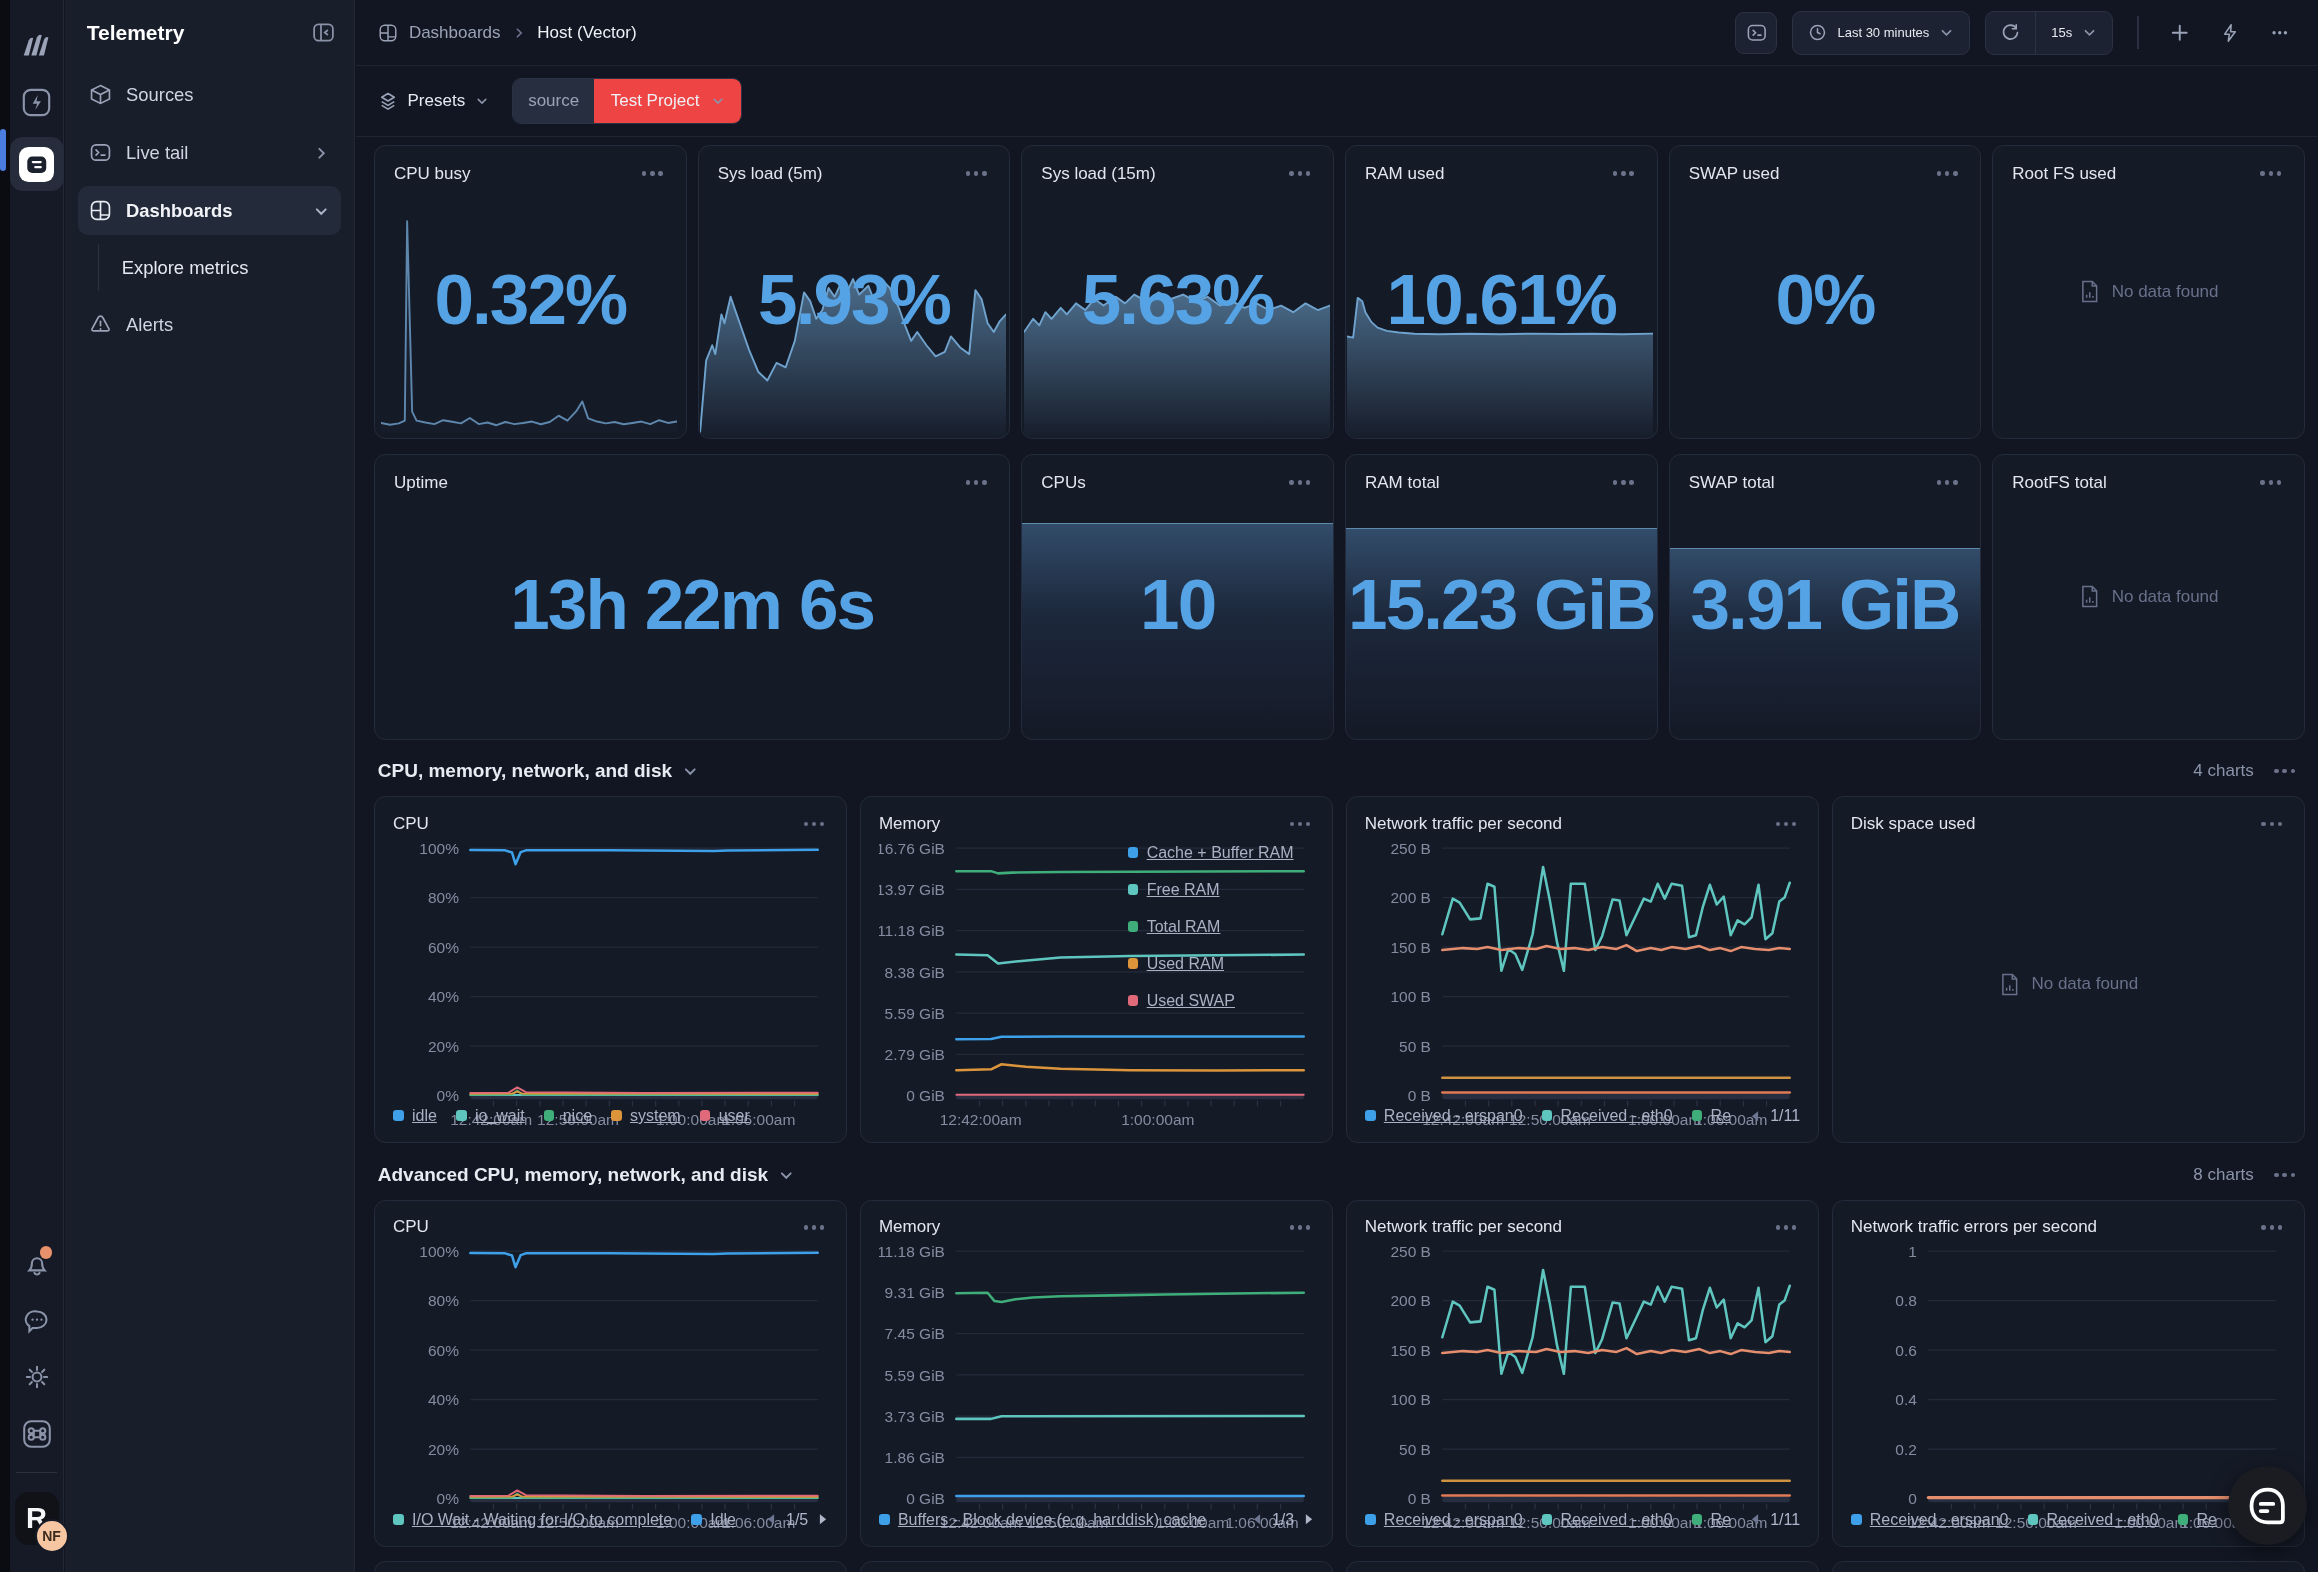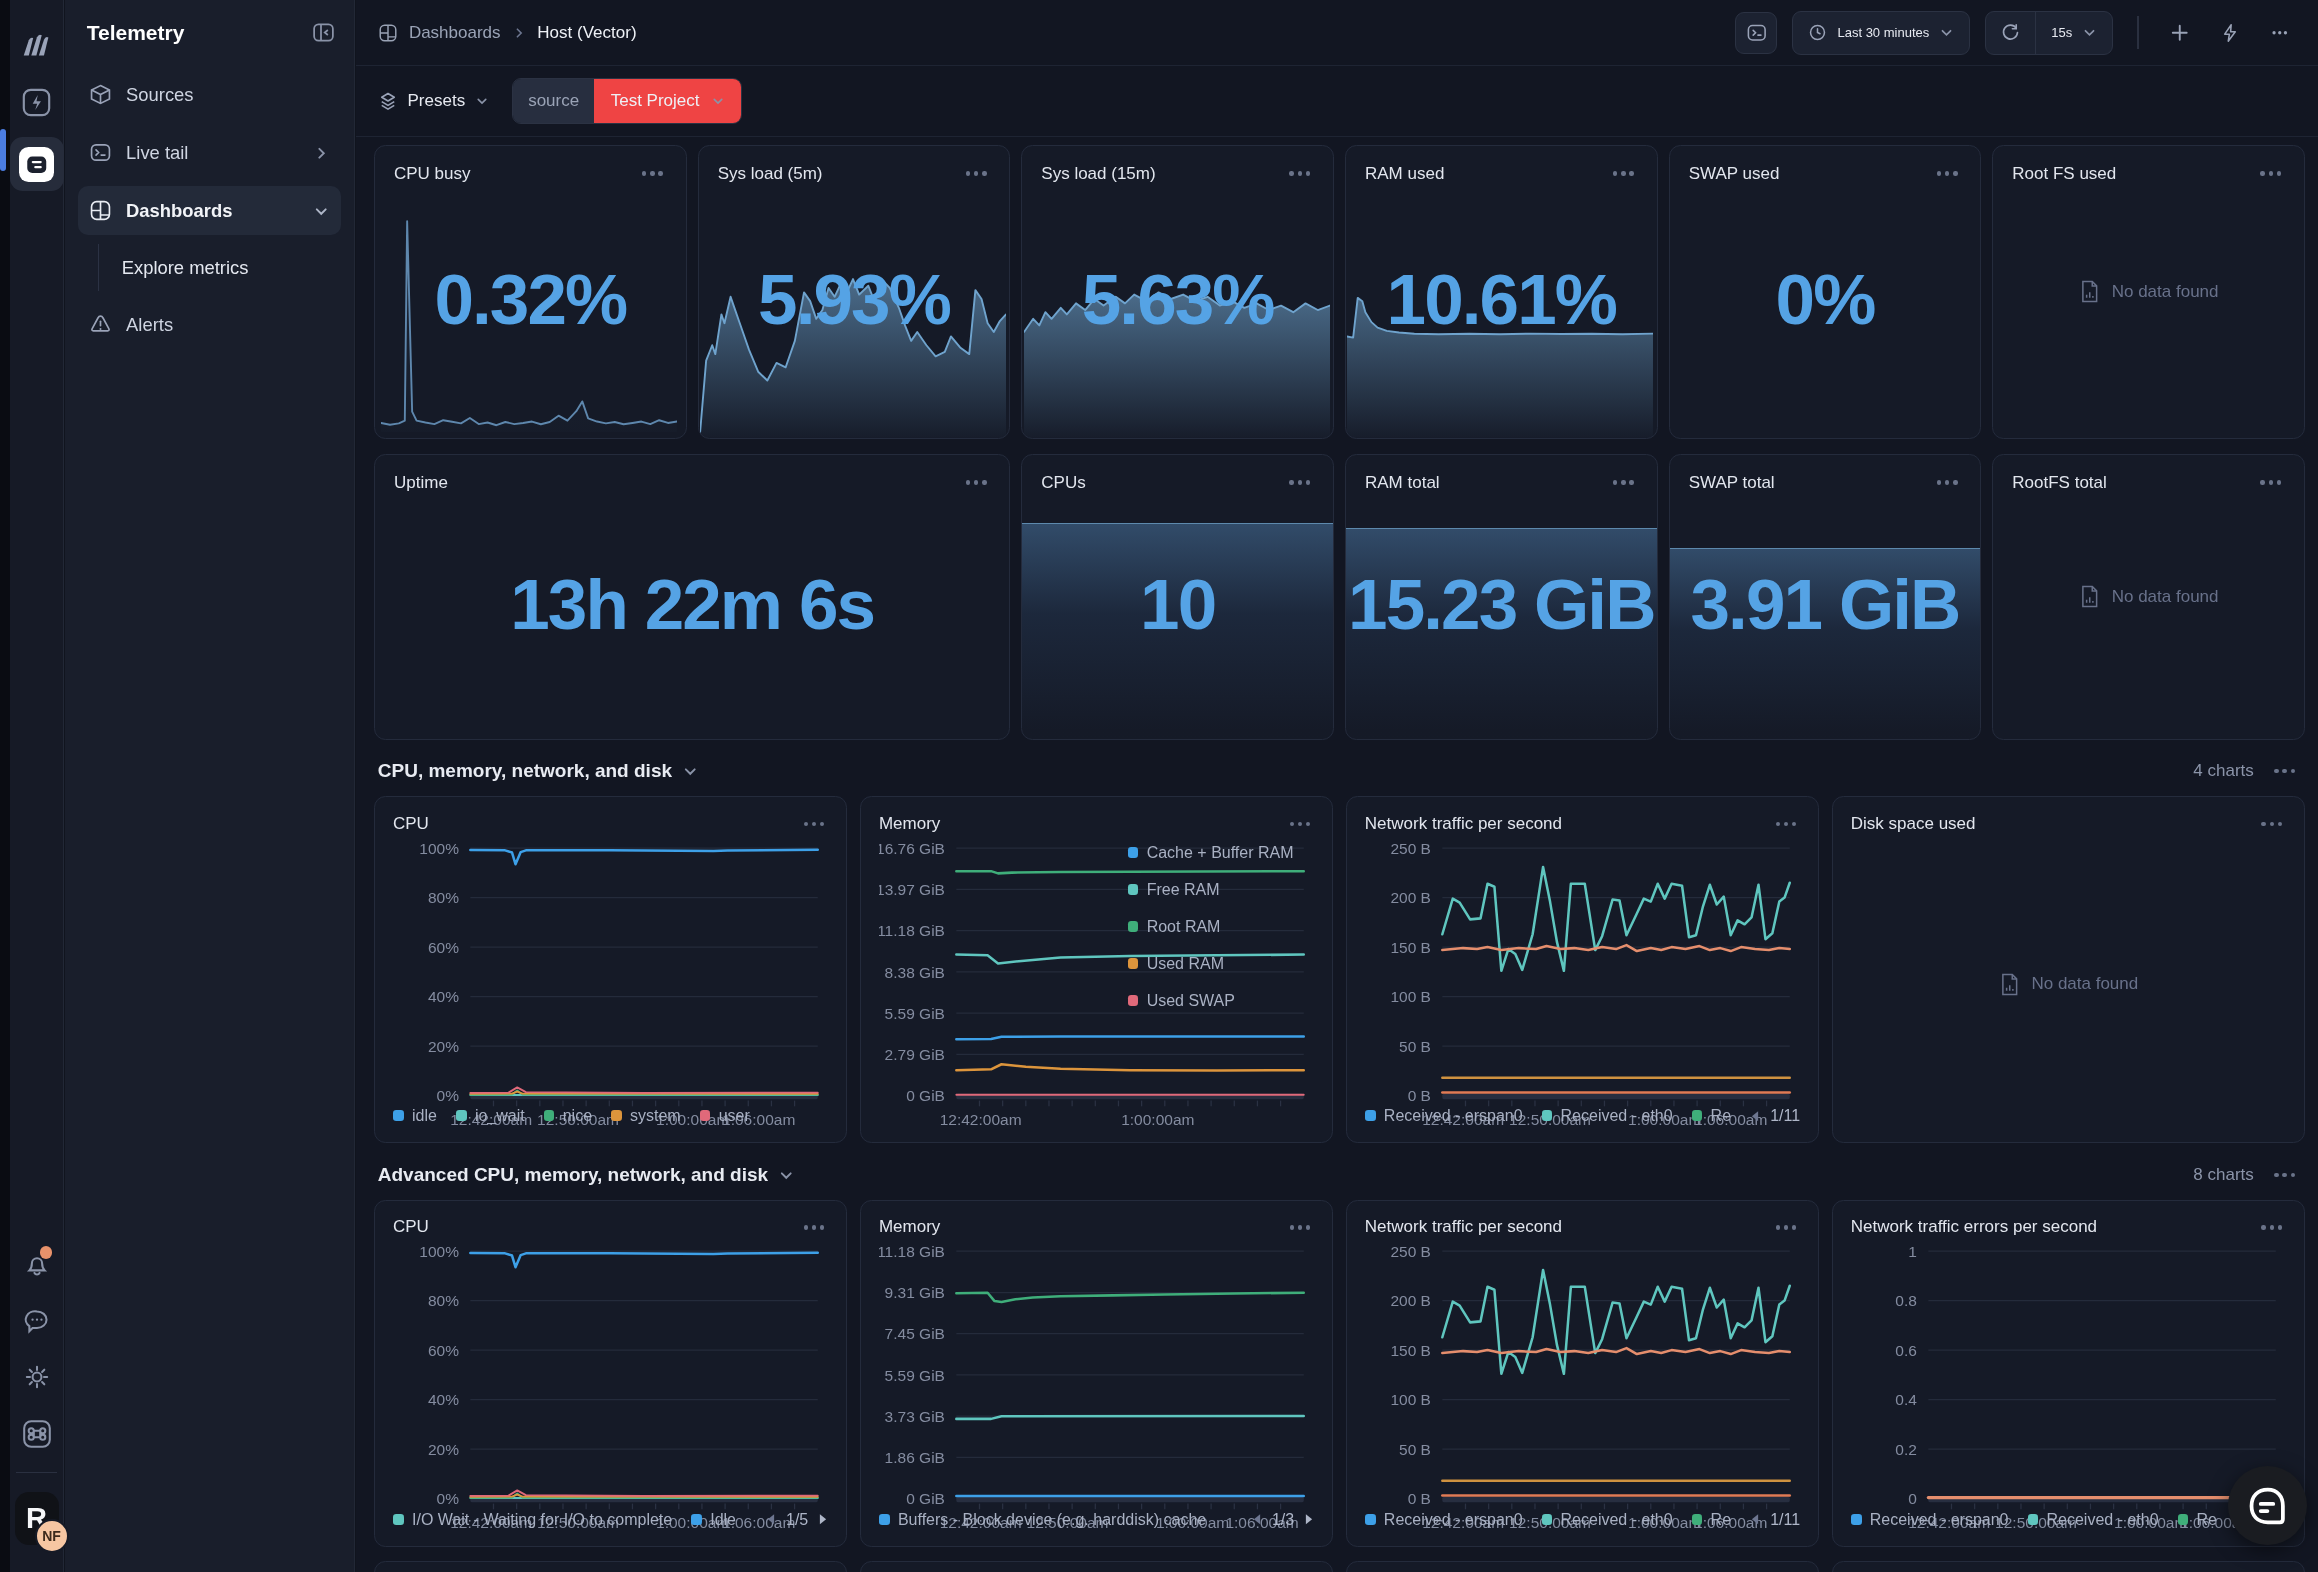--- a/index.html
+++ b/index.html
@@ -75,21 +75,21 @@
   .sec-title{font-size:19px;font-weight:600;color:#e8ebf2;margin-right:10px;}
   .sec-right{margin-left:auto;display:flex;align-items:center;gap:16.5px;color:#8b94a9;font-size:17px;}
   
   .gcard{display:flex;flex-direction:column;padding:16.5px 18px 11.4px;}
   .ghead{display:flex;align-items:center;justify-content:space-between;margin-bottom:3.8px;}
   .gbody{flex:1;display:flex;min-height:0;}
   .plot{flex:1;min-width:0;}
   .tick{fill:#848ca0;font-size:24.5px;font-family:"Liberation Sans",sans-serif;}
   .legend{display:flex;align-items:center;gap:19px;height:30px;margin-top:2.5px;font-size:16px;color:#a9b1c3;overflow:hidden;}
   .legend-v{width:203px;display:flex;flex-direction:column;gap:19px;padding:6.3px 0 0 16.5px;font-size:16px;color:#a9b1c3;}
-  .li{display:flex;align-items:center;gap:8.2px;cursor:pointer;white-space:nowrap;}
+  .li{display:flex;align-items:center;gap:8.2px;cursor:pointer;white-space:nowrap;text-decoration:underline;}
   .li i{width:10.8px;height:10.8px;border-radius:3.2px;flex:none;}
   .li em{font-style:normal;}
   .li.clip em{max-width:27px;overflow:hidden;display:inline-block;}
   .pager{margin-left:auto;display:flex;align-items:center;gap:10px;color:#aeb6c8;cursor:pointer;flex:none;}
   .gcard .empty{position:static;flex:1;}
   .stubs{margin-top:14px;}
   .stub{height:38px;background:#151a27;border:1.3px solid #242b3c;border-radius:11.4px;}
   .fab{position:fixed;right:11.4px;bottom:27px;width:79px;height:79px;border-radius:50%;background:#1a1c21;
     display:flex;align-items:center;justify-content:center;cursor:pointer;z-index:9;box-shadow:0 5px 19px rgba(0,0,0,.5);}
 </style>
@@ -641,21 +641,21 @@
               <span class="li">
                 <i style="background:#3da0e8"></i>
                 <em>Cache + Buffer RAM</em>
               </span>
               <span class="li">
                 <i style="background:#5fc6bf"></i>
                 <em>Free RAM</em>
               </span>
               <span class="li">
                 <i style="background:#3fae7a"></i>
-                <em>Root RAM</em>
+                <em>Total RAM</em>
               </span>
               <span class="li">
                 <i style="background:#dd953c"></i>
                 <em>Used RAM</em>
               </span>
               <span class="li">
                 <i style="background:#e0697a"></i>
                 <em>Used SWAP</em>
               </span>
             </div>

